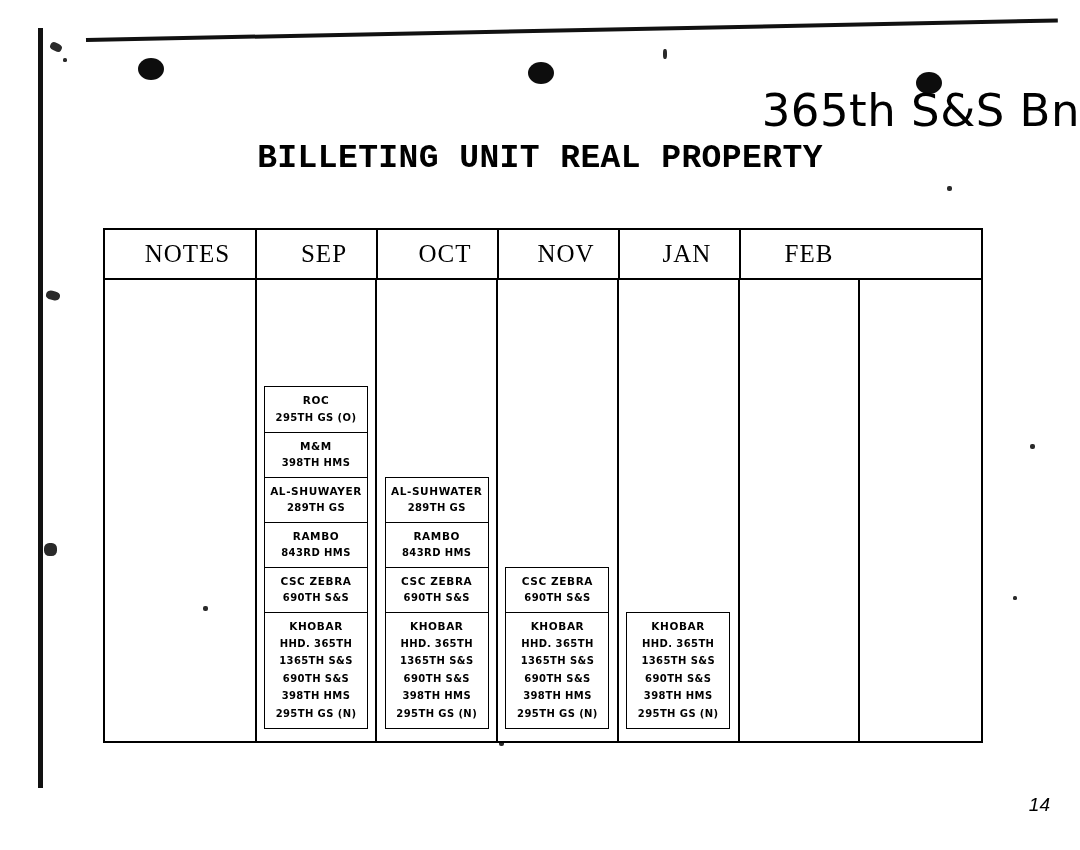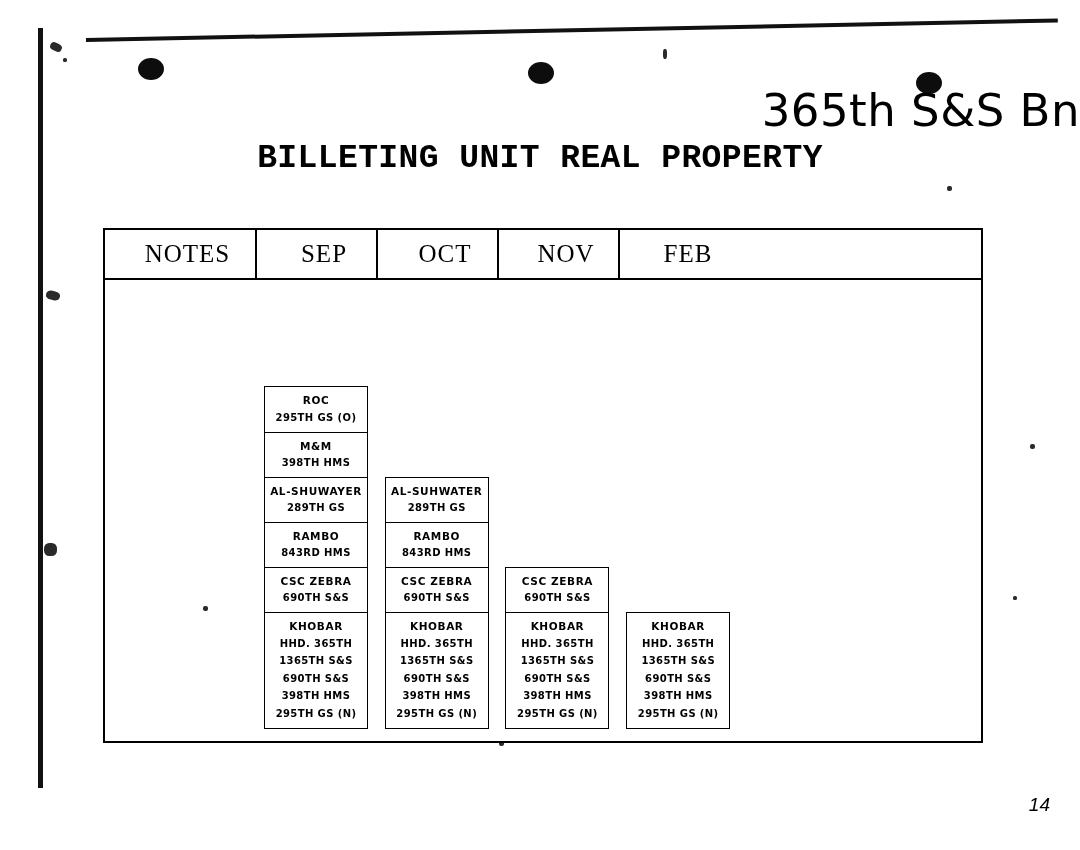--- a/index.html
+++ b/index.html
@@ -93,21 +93,20 @@
     box-sizing: border-box;
   }
   .header-row {
     display: flex;
     height: 48px;
     border-bottom: 2px solid #000;
   }
   .body-row {
     display: flex;
     height: 463px;
-    align-items: flex-end;
   }
   .col {
     box-sizing: border-box;
     border-right: 2px solid #000;
     position: relative;
     padding-left: 15px;
   }
   .col:last-child { border-right: none; }
 
   .col-notes { width: 152px; }
@@ -195,20 +194,23 @@
     <div class="col col-month">
       <div class="hdr-cell">SEP</div>
     </div>
     <div class="col col-month">
       <div class="hdr-cell">OCT</div>
     </div>
     <div class="col col-month">
       <div class="hdr-cell">NOV</div>
     </div>
     <div class="col col-month">
+      <div class="hdr-cell">JAN</div>
+    </div>
+    <div class="col col-month">
       <div class="hdr-cell">FEB</div>
     </div>
   </div>
 
   <div class="body-row">
     <div class="col col-notes"></div>
 
     <div class="col col-month">
       <div class="stack">
 

